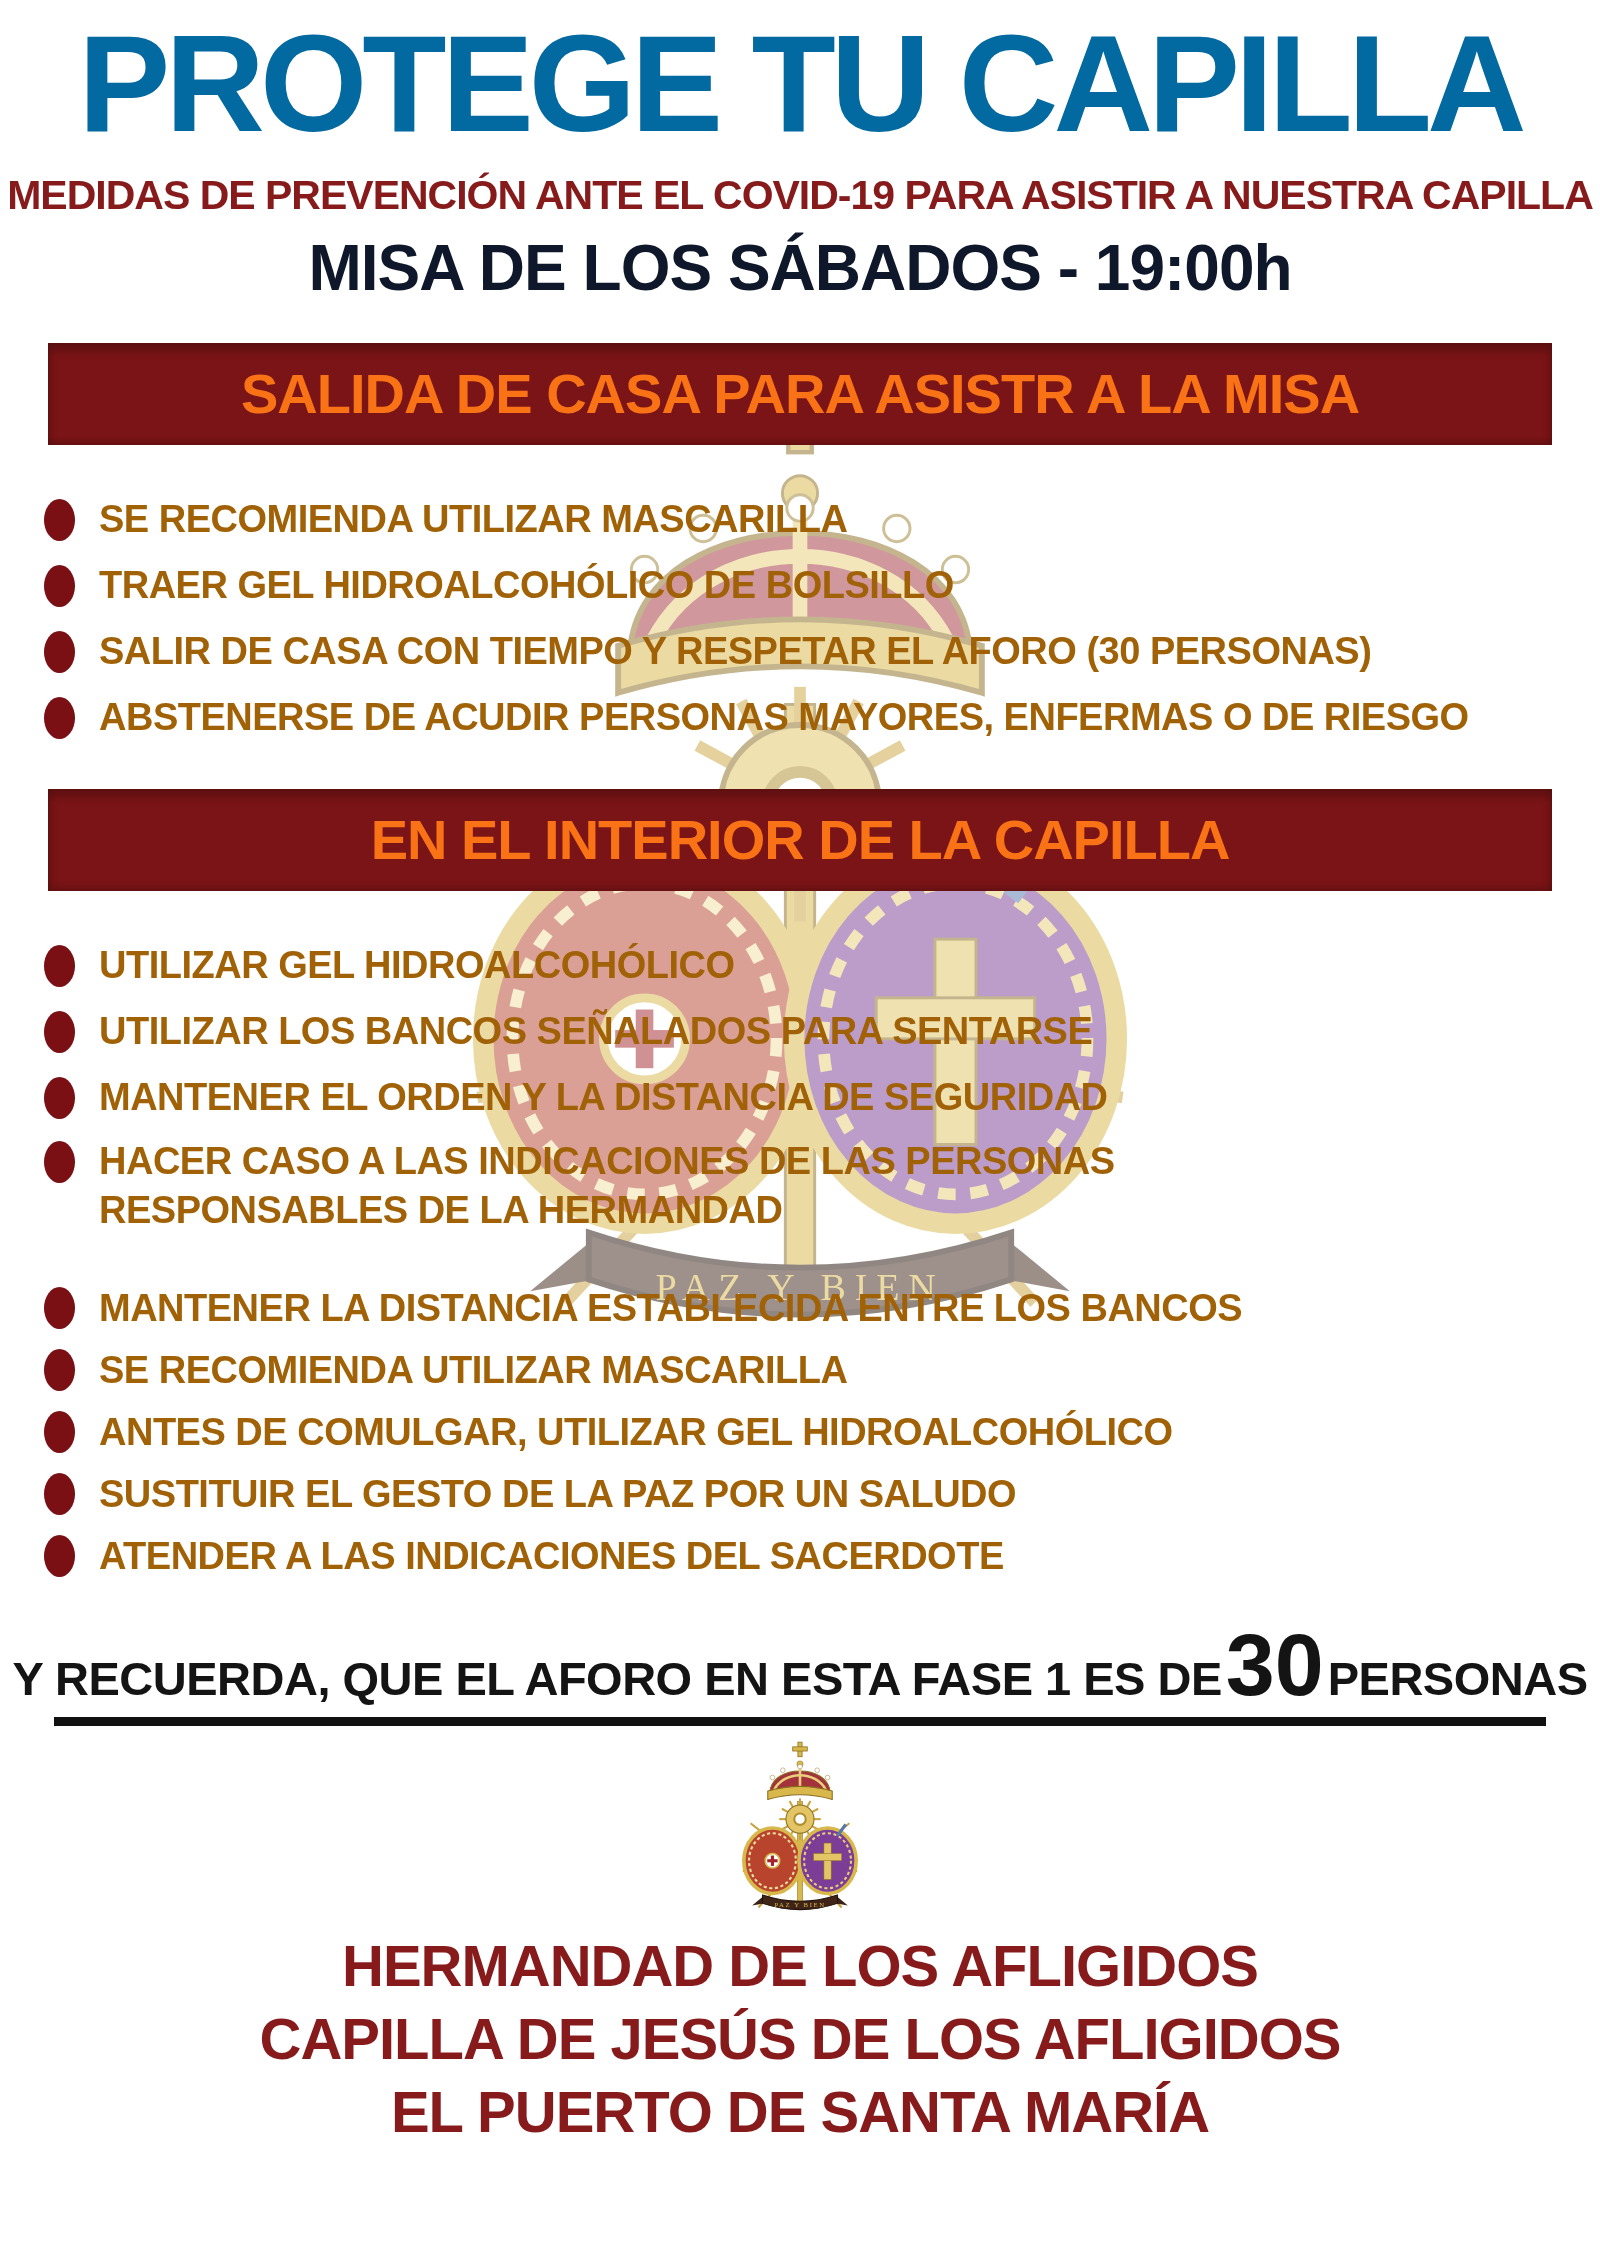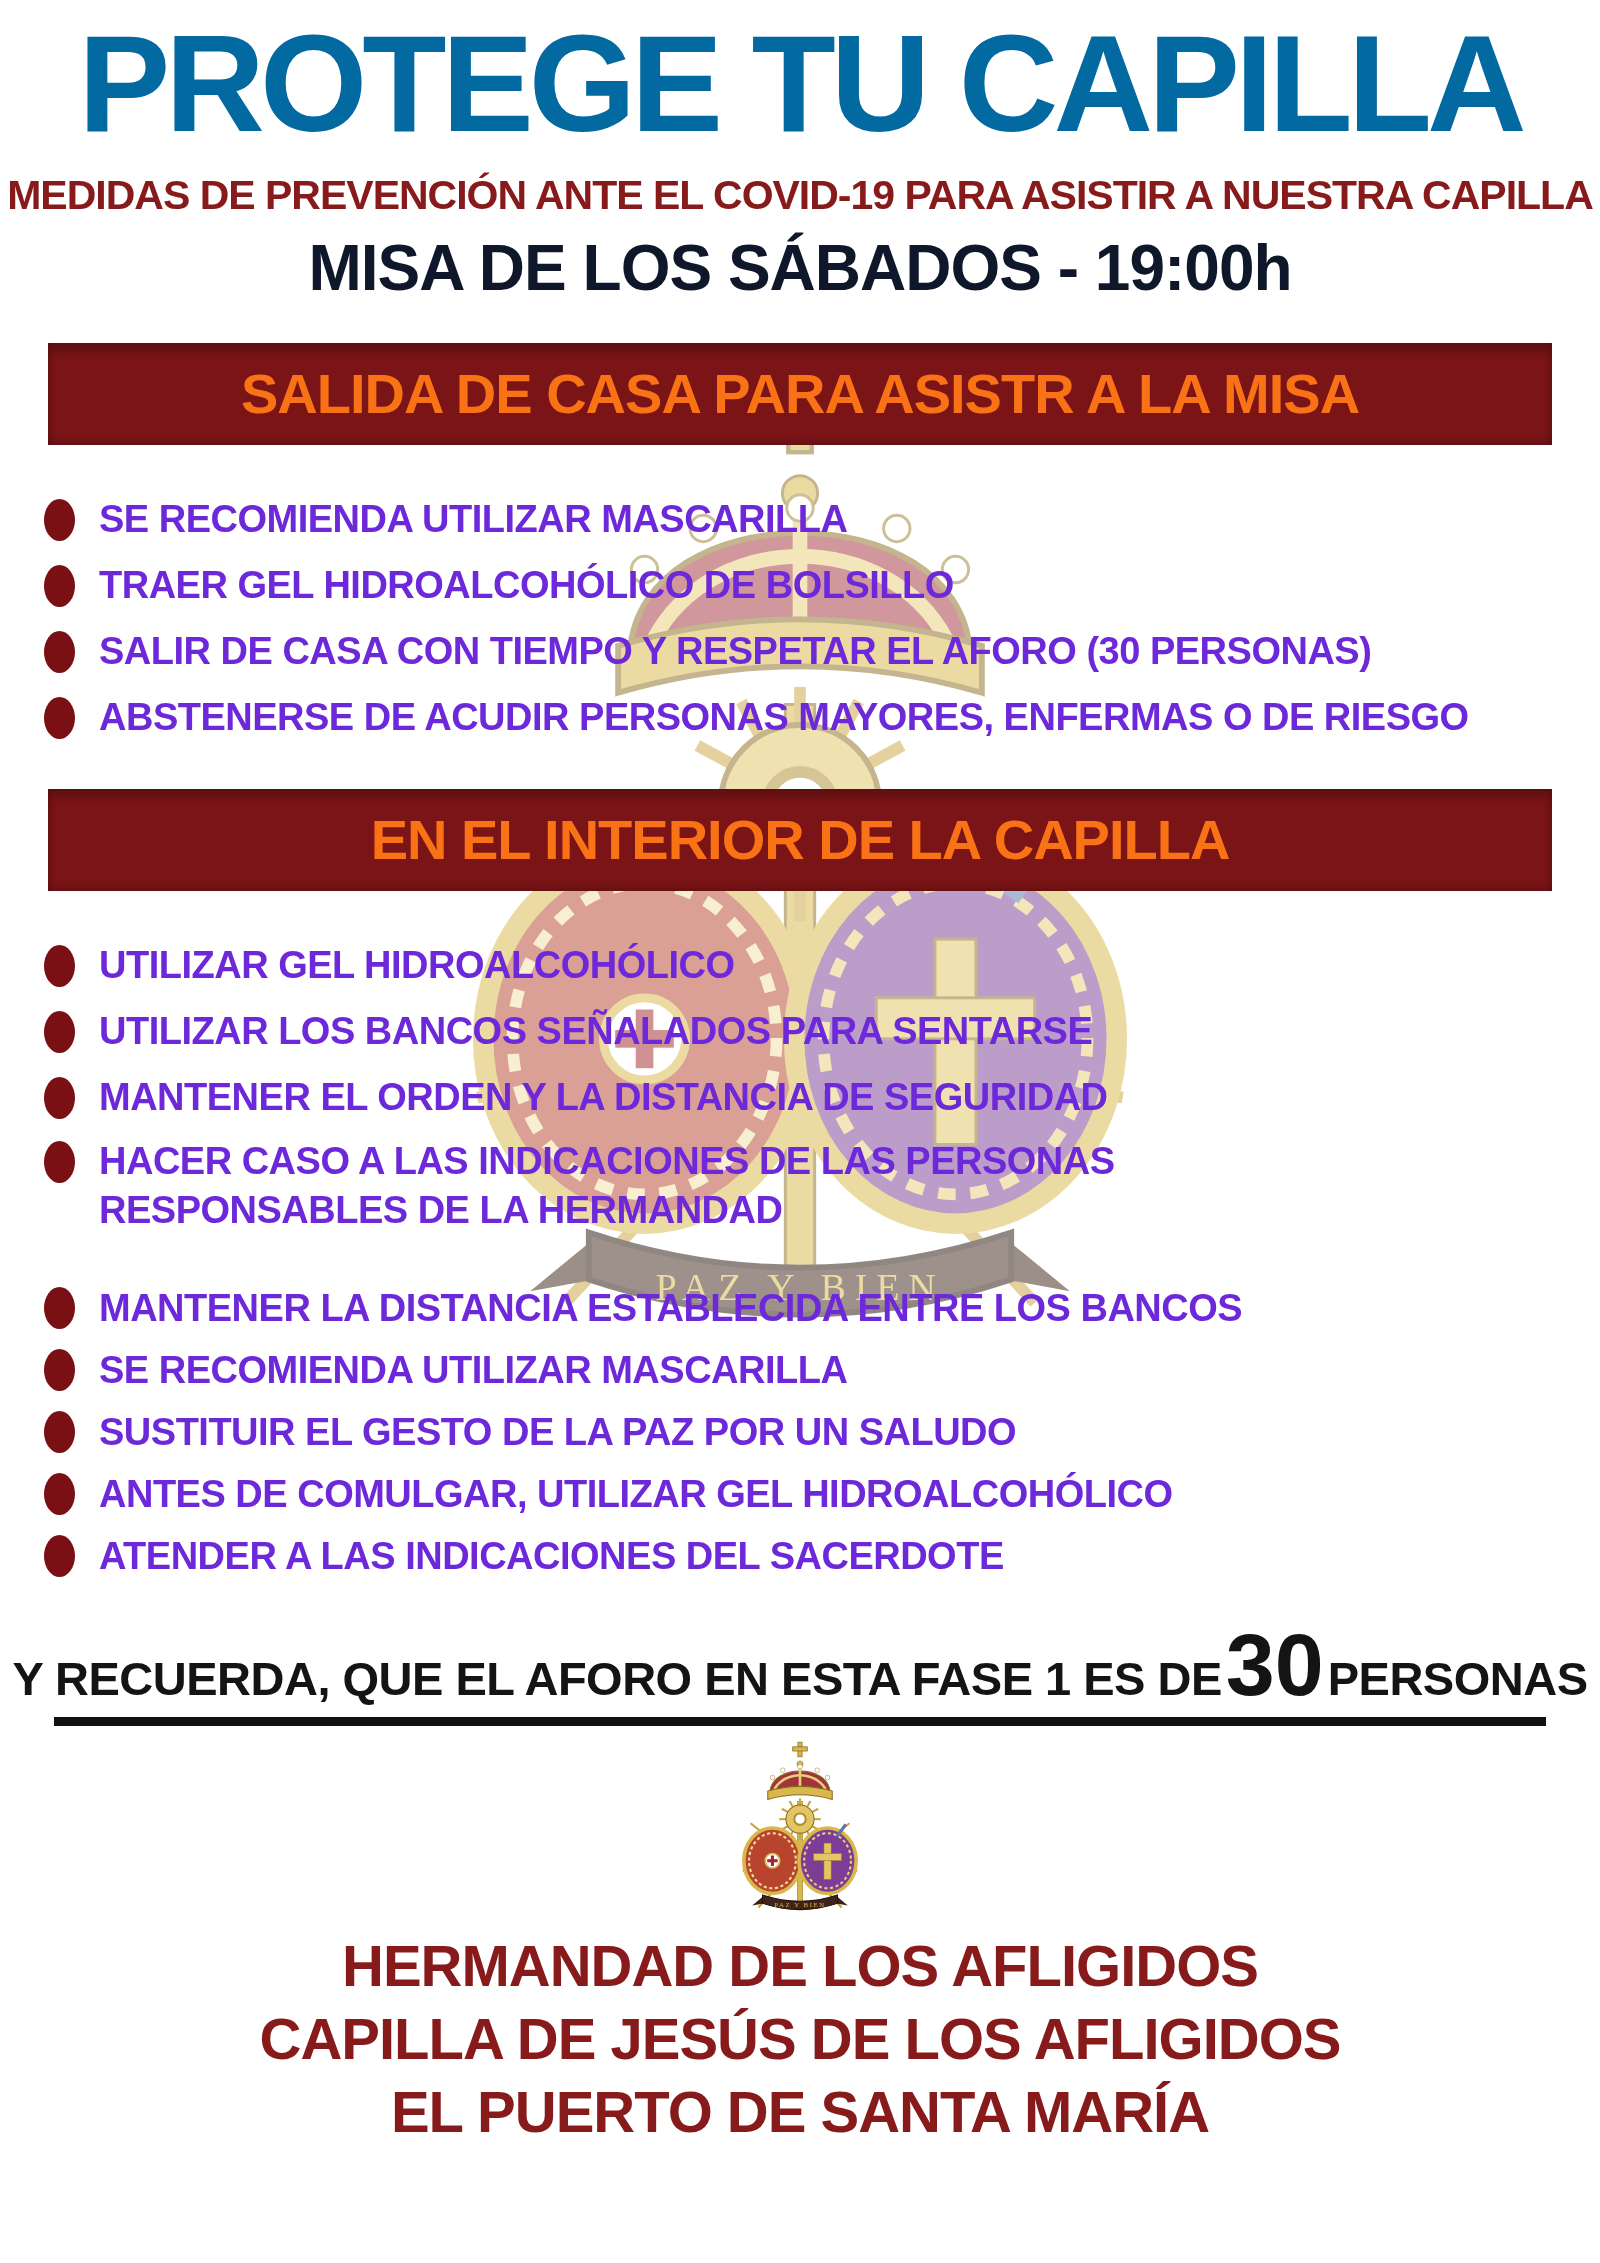--- a/index.html
+++ b/index.html
@@ -24,21 +24,21 @@
   }
   .band{
     margin:38px 48px 0;background:#7a1416;color:#f97316;text-align:center;font-weight:bold;
     font-size:56px;height:102px;line-height:102px;letter-spacing:-1px;white-space:nowrap;
     box-shadow:inset 0 8px 10px rgba(0,0,0,.22), inset 0 -4px 6px rgba(0,0,0,.18);
   }
   ul.bullets{list-style:none;margin:42px 0 0;padding:0 30px 0 44px;}
   .bullets li{display:flex;align-items:center;min-height:66px;}
   .bullets.tight li{min-height:62px;}
   .dot{width:31px;height:42px;border-radius:50%;background:#7a1014;margin-right:24px;flex:0 0 auto;}
-  .txt{font-size:38px;font-weight:bold;color:#6d28d9;letter-spacing:-0.5px;line-height:1.3;}
+  .txt{font-size:38px;font-weight:bold;color:#a16207;letter-spacing:-0.5px;line-height:1.3;}
   li.wrap{align-items:flex-start;padding-top:6px;}
   li.wrap .dot{margin-top:4px;}
   li.wrap .txt{max-width:1030px;}
 
   .reminder{
     margin:34px auto 0;width:1492px;border-bottom:9px solid #111111;padding-bottom:8px;
     display:flex;justify-content:center;align-items:baseline;gap:4px;white-space:nowrap;
   }
   .reminder .pre,.reminder .suf{font-size:47px;font-weight:bold;color:#141414;letter-spacing:-0.5px;}
   .reminder .num{font-size:88px;font-weight:bold;color:#141414;line-height:1;}
@@ -187,25 +187,25 @@
     <li>
       <span class="dot"></span>
       <span class="txt">MANTENER LA DISTANCIA ESTABLECIDA ENTRE LOS BANCOS</span>
     </li>
     <li>
       <span class="dot"></span>
       <span class="txt">SE RECOMIENDA UTILIZAR MASCARILLA</span>
     </li>
     <li>
       <span class="dot"></span>
+      <span class="txt">ANTES DE COMULGAR, UTILIZAR GEL HIDROALCOHÓLICO</span>
+    </li>
+    <li>
+      <span class="dot"></span>
       <span class="txt">SUSTITUIR EL GESTO DE LA PAZ POR UN SALUDO</span>
-    </li>
-    <li>
-      <span class="dot"></span>
-      <span class="txt">ANTES DE COMULGAR, UTILIZAR GEL HIDROALCOHÓLICO</span>
     </li>
     <li>
       <span class="dot"></span>
       <span class="txt">ATENDER A LAS INDICACIONES DEL SACERDOTE</span>
     </li>
   </ul>
 
   <div class="reminder">
     <span class="pre">Y RECUERDA, QUE EL AFORO EN ESTA FASE 1 ES DE</span>
     <span class="num">30</span>

